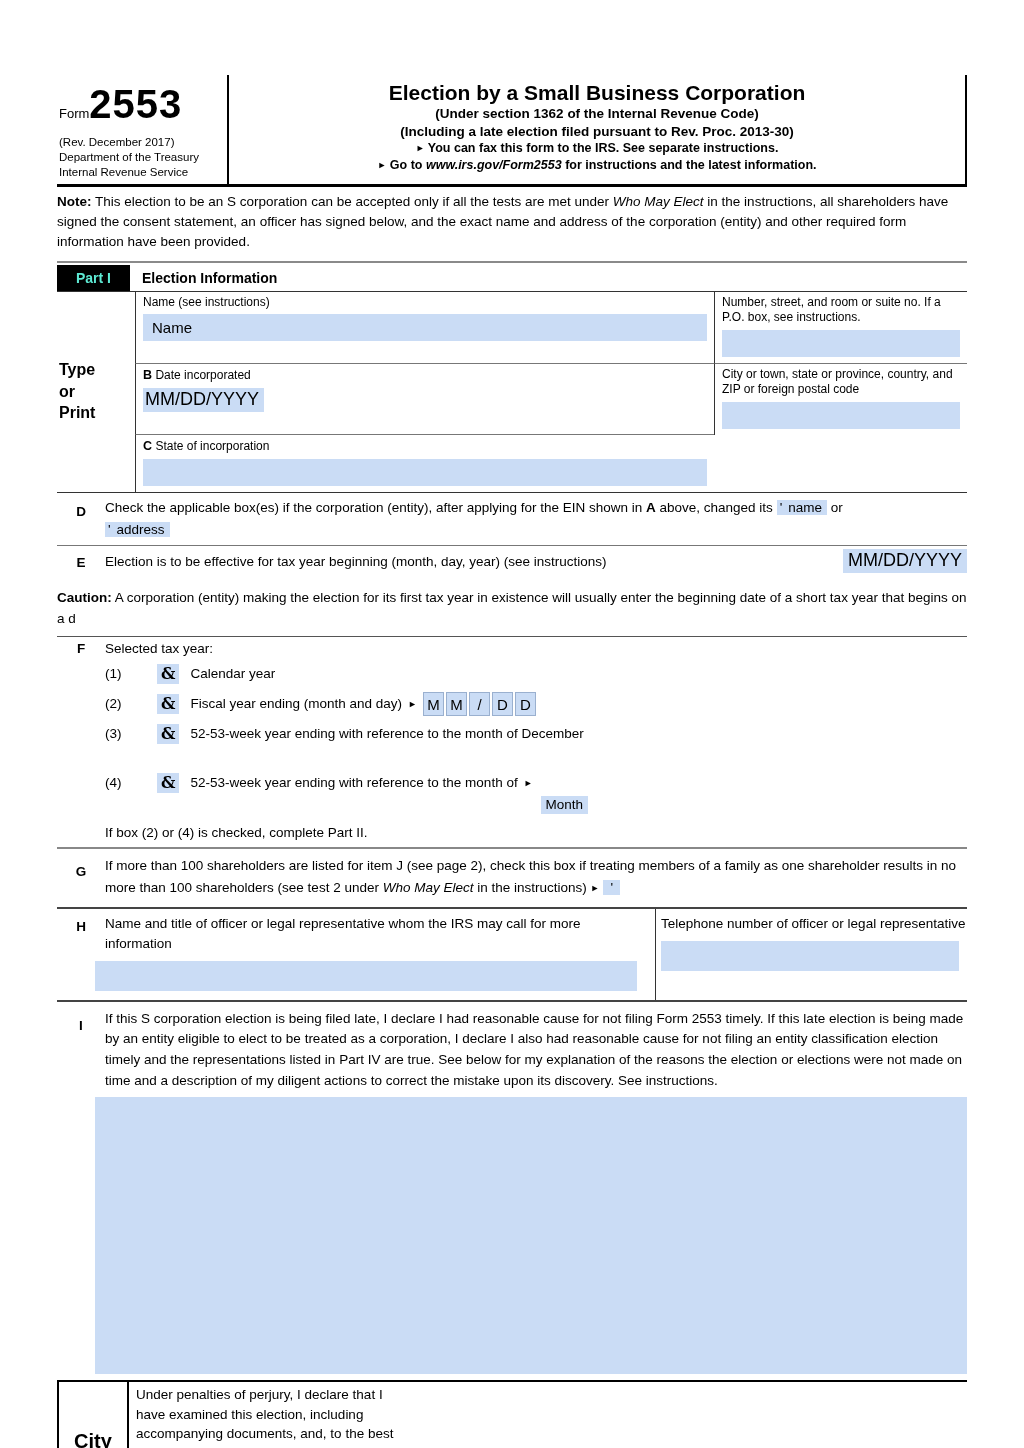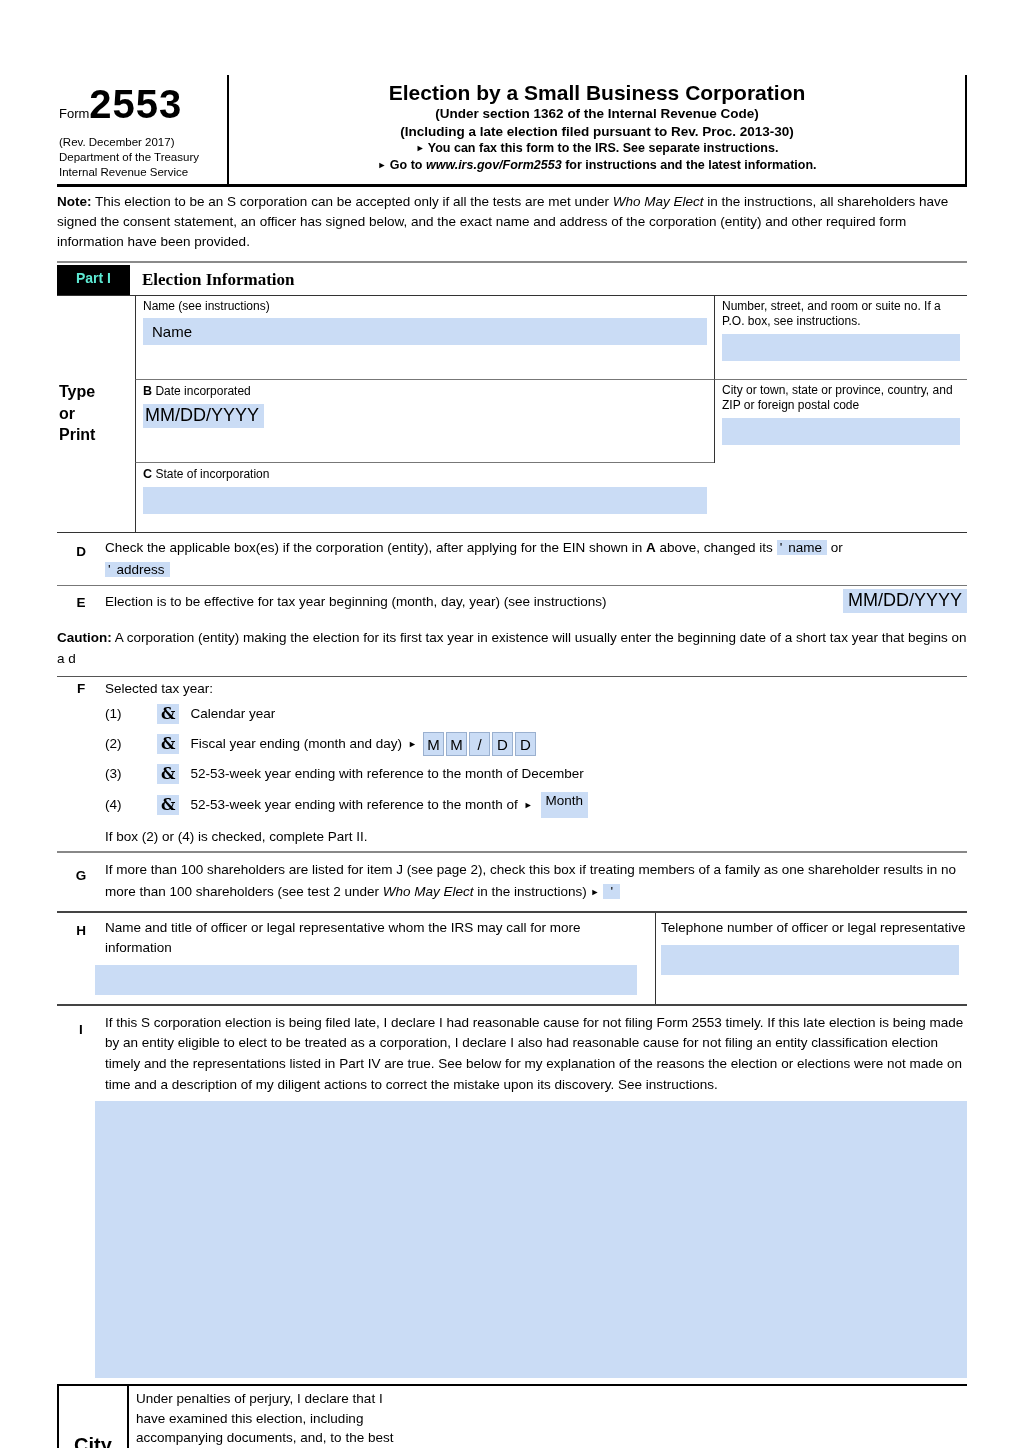--- a/index.html
+++ b/index.html
@@ -26,27 +26,27 @@
   .arr { font-size:9px; vertical-align:1px; }
   .hdr-right { width:150px; display:flex; align-items:center; justify-content:center; font-size:13px; }
 
   
   .note { font-size:13.5px; line-height:1.5; padding:5px 0 8px; border-bottom:2px solid #8a8a8a; }
 
   
   .part-bar { display:flex; border-bottom:1.5px solid #333; margin-top:2px; }
   .part-label { background:#000; color:#5eead4; font-weight:bold; font-size:14px;
     width:73px; text-align:center; padding:5px 0; }
-  .part-title { font-weight:bold; font-size:17px; padding:5px 0 5px 12px;font-family:Liberation Serif, serif; }
+  .part-title { font-weight:bold; font-size:14px; padding:5px 0 5px 12px; }
 
   
   .info-grid { display:grid; grid-template-columns:78px 1fr 253px; border-bottom:1.5px solid #333; }
   .tp-cell { grid-row:1/4; display:flex; flex-direction:column; justify-content:center;
     font-weight:bold; font-size:16px; line-height:1.35; padding-left:2px; }
-  .cell { border-left:1.5px solid #333; padding:2px 0 12px 0; }
+  .cell { border-left:1.5px solid #333; padding:2px 0 0 0; }
   .cell.rb { border-left:1px solid #333; }
   .cell.hline { border-bottom:1px solid #777; }
   .cell-label { font-size:12px; padding:1px 6px 1px 7px; line-height:1.3; }
   .cell-label b { font-size:12.5px; }
   .field { background:var(--field-blue); height:27px; margin:3px 7px 6px 7px; }
   .field .val { font-size:15px; line-height:27px; padding-left:9px; }
   .b-value { display:inline-block; background:var(--field-blue); font-size:18px;
     padding:1px 5px 2px 2px; margin:4px 0 4px 7px; }
 
   
@@ -63,21 +63,21 @@
 
   
   .f-sec { border-bottom:2px solid #888; padding:4px 0 5px; }
   .f-item { display:flex; align-items:center; font-size:13.5px; margin:8px 0 8px 48px; }
   .f-num { width:52px; }
   .chk { background:var(--field-blue); font-weight:bold; font-size:16px; padding:0 4px 1px;
     margin-right:11px; font-family:"DejaVu Serif", serif; }
   .seg { display:inline-block; width:21px; height:24px; line-height:23px; text-align:center;
     background:var(--field-blue); border:1px solid #9ab0cf; font-size:15px; margin-left:2px; }
   .f-arrow { margin:0 4px 0 6px; }
-  .month-hl { background:var(--field-blue); padding:1px 5px 10px; margin-left:4px; }
+  .month-hl { background:var(--field-blue); padding:1px 5px 2px; margin-left:4px;margin-top:44px; }
   .f-foot { margin-left:48px; font-size:13.5px; padding:3px 0 2px; }
 
   
   .g-row { line-height:1.65; padding:6px 0 8px; border-bottom:2px solid #444; }
   .g-check { background:var(--field-blue); padding:0 7px; margin-left:4px; }
 
   
   .h-sec { display:flex; border-bottom:2px solid #444; font-size:13.5px; }
   .h-left { flex:1; display:flex; padding:5px 0 0; }
   .h-left-body { flex:1; padding-right:10px; line-height:1.45; }

